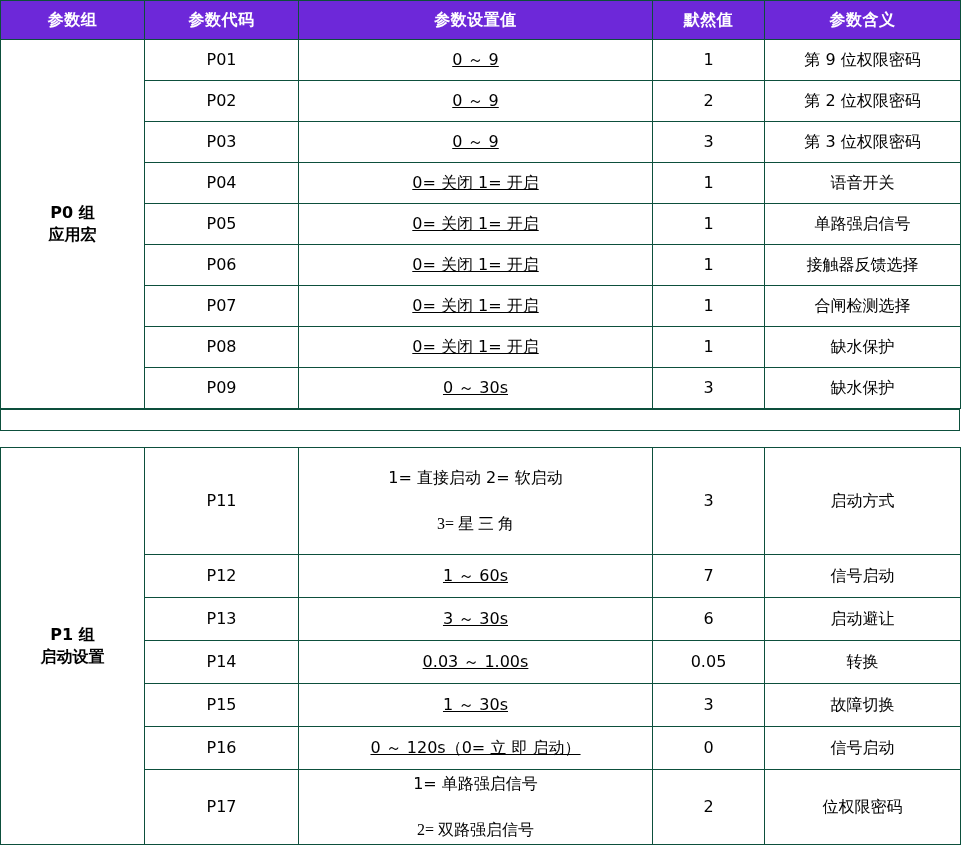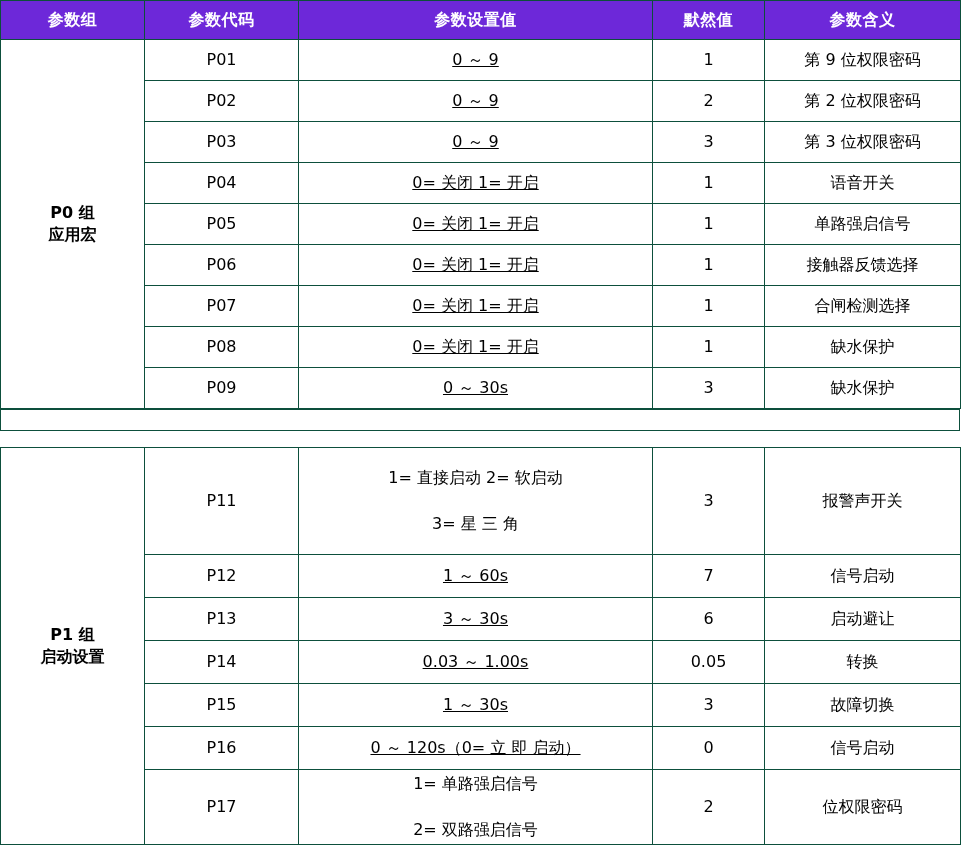--- a/index.html
+++ b/index.html
@@ -59,20 +59,21 @@
   }
   td.value-cell {
     font-size: 16px;
     padding: 4px 6px;
   }
   td.value-cell .vline {
     display: block;
   }
   td.value-cell .vline + .vline {
     margin-top: 24px;
+    font-family: Liberation Serif, serif;
   }
   td.default-cell {
     font-size: 16px;
   }
   td.meaning-cell {
     font-size: 16px;
   }
   tr.row-h-small td { height: 40px; text-align: center; }
   tr.row-h-med td   { height: 42px; }
   tr.row-h-tall td  { height: 106px; }
@@ -194,21 +195,21 @@
         <td class="group-cell" rowspan="7">
           <div>P1 组</div>
           <div>启动设置</div>
         </td>
         <td class="code-cell">P11</td>
         <td class="value-cell">
           <span class="vline">1= 直接启动 2= 软启动</span>
           <span class="vline">3= 星 三 角</span>
         </td>
         <td class="default-cell">3</td>
-        <td class="meaning-cell">报警声开关</td>
+        <td class="meaning-cell">启动方式</td>
       </tr>
       <tr class="row-h-med">
         <td class="code-cell">P12</td>
         <td class="value-cell nowrap">1  ～  60s</td>
         <td class="default-cell">7</td>
         <td class="meaning-cell">信号启动</td>
       </tr>
       <tr class="row-h-med">
         <td class="code-cell">P13</td>
         <td class="value-cell nowrap">3  ～  30s</td>

